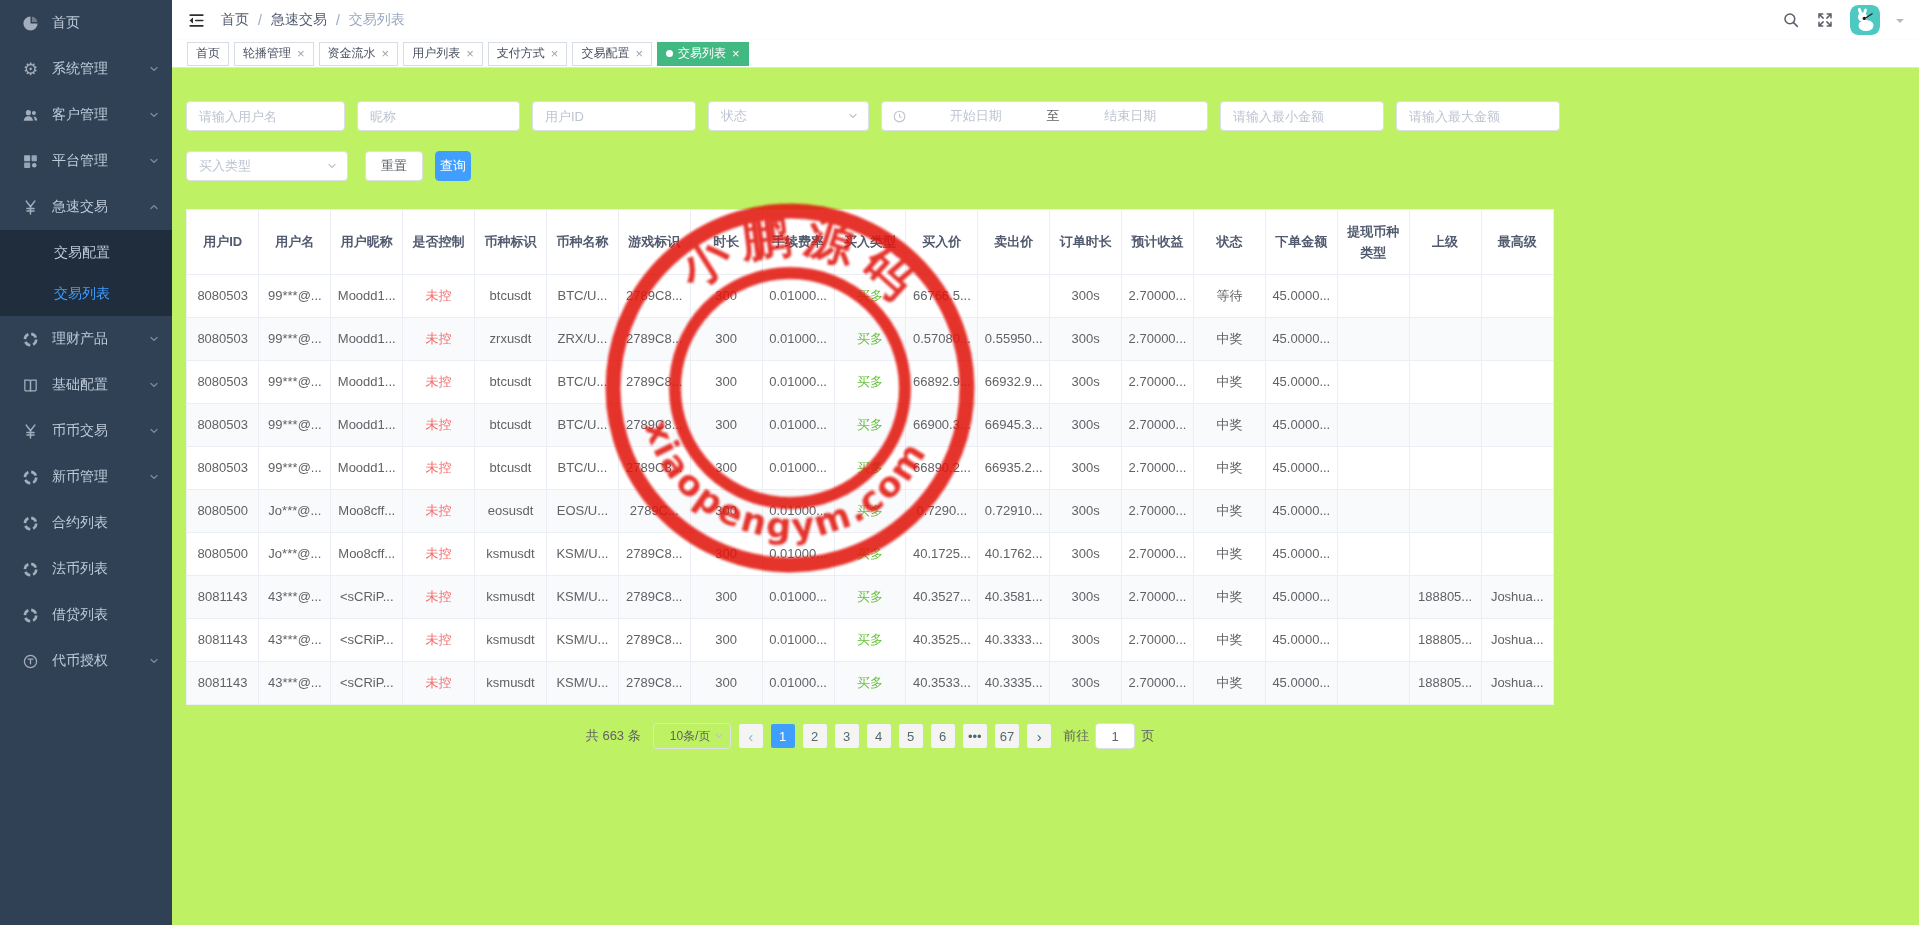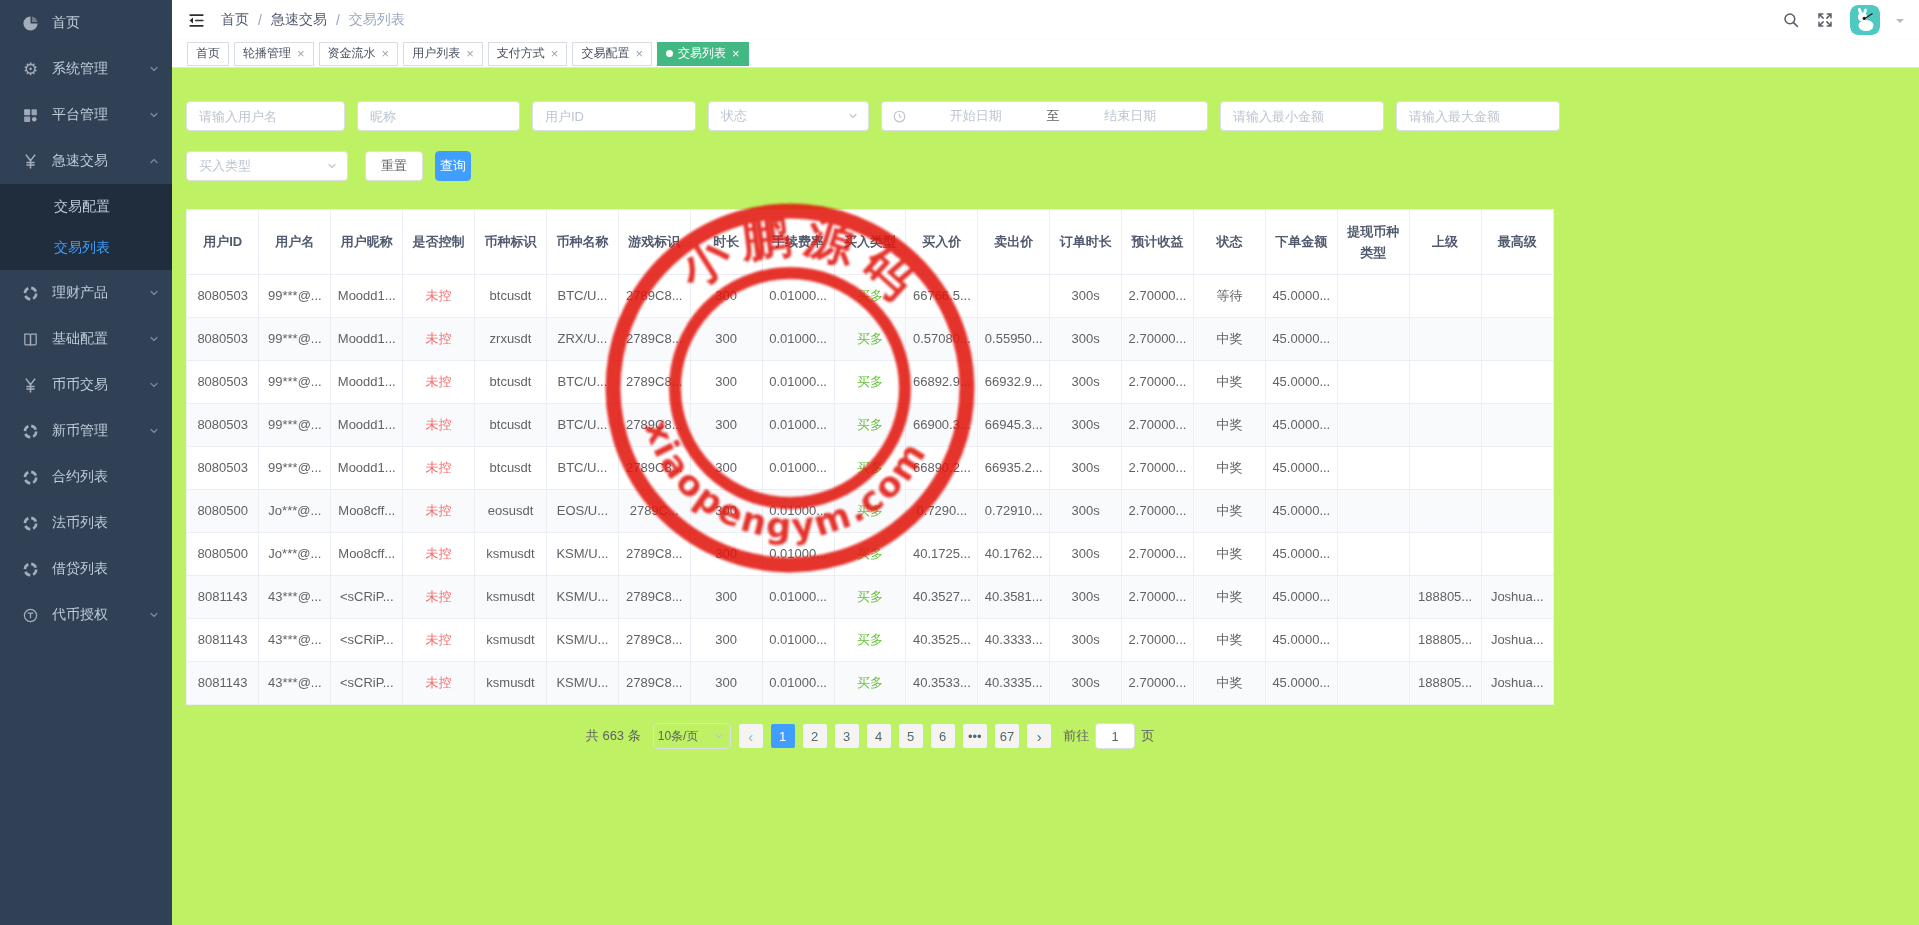--- a/index.html
+++ b/index.html
@@ -71,21 +71,21 @@
   tbody tr:last-child td { border-bottom:none; }
   tbody tr:nth-child(even) td { background:#f9fafc; }
   .cell-red { color:#f56c6c; }
   .cell-green { color:#67c23a; }
 
   
   .pager { width:1368px; display:flex; align-items:center; justify-content:center; gap:8px;
            margin-top:18px; font-size:13px; color:#606266; }
   .pg-total { margin-right:4px; }
   .pg-size { width:78px; height:26px; border:1px solid #dcdfe6; border-radius:4px; display:flex;
-             align-items:center; justify-content:space-between; padding:0 5px 0 4px; font-size:12px;
+             align-items:center; justify-content:space-between; padding:0 5px 0 16px; font-size:12px;
              color:#606266; cursor:pointer; }
   .pg-size .sel-chev { color:#c0c4cc; display:flex; }
   .pg-btn { min-width:24px; height:24px; background:#f4f4f5; border-radius:2px; display:flex;
             align-items:center; justify-content:center; font-size:13px; color:#606266; cursor:pointer;
             padding:0 5px; }
   .pg-btn.active { background:#409eff; color:#fff; }
   .pg-arrow { font-size:15px; color:#a8abb2; }
   .pg-arrow.next { color:#606266; }
   .pg-goto { display:flex; align-items:center; gap:6px; margin-left:4px; }
   .pg-input { width:40px; height:26px; border:1px solid #dcdfe6; border-radius:4px; text-align:center;
@@ -107,20 +107,36 @@
             <path d="M14 2.2a10 10 0 0 1 7.8 7.8H14z" opacity=".55"></path>
           </svg>
         </span>
         <span class="s-label">首页</span>
       </div>
       <div class="side-item">
         <span class="s-icon">
           <span style="font-size:17px;line-height:1">⚙</span>
         </span>
         <span class="s-label">系统管理</span>
+        <span class="chev">
+          <svg viewBox="0 0 24 24" width="12" height="12" fill="none" stroke="currentColor" stroke-width="2.4" stroke-linecap="round">
+            <path d="M6 9l6 6 6-6"></path>
+          </svg>
+        </span>
+      </div>
+      <div class="side-item">
+        <span class="s-icon">
+          <svg viewBox="0 0 24 24" width="17" height="17" fill="currentColor">
+            <circle cx="9" cy="8" r="3.6"></circle>
+            <path d="M2.5 19.5c0-3.6 2.9-6.5 6.5-6.5s6.5 2.9 6.5 6.5z"></path>
+            <circle cx="16.8" cy="8.6" r="2.8"></circle>
+            <path d="M16.2 13.2c3 .3 5.3 2.8 5.3 5.8h-3.6c0-2.2-.6-4.2-1.7-5.8z"></path>
+          </svg>
+        </span>
+        <span class="s-label">客户管理</span>
         <span class="chev">
           <svg viewBox="0 0 24 24" width="12" height="12" fill="none" stroke="currentColor" stroke-width="2.4" stroke-linecap="round">
             <path d="M6 9l6 6 6-6"></path>
           </svg>
         </span>
       </div>
       <div class="side-item">
         <span class="s-icon">
           <svg viewBox="0 0 24 24" width="17" height="17" fill="currentColor">
             <rect x="3" y="3" width="8.5" height="8.5" rx="1"></rect>

